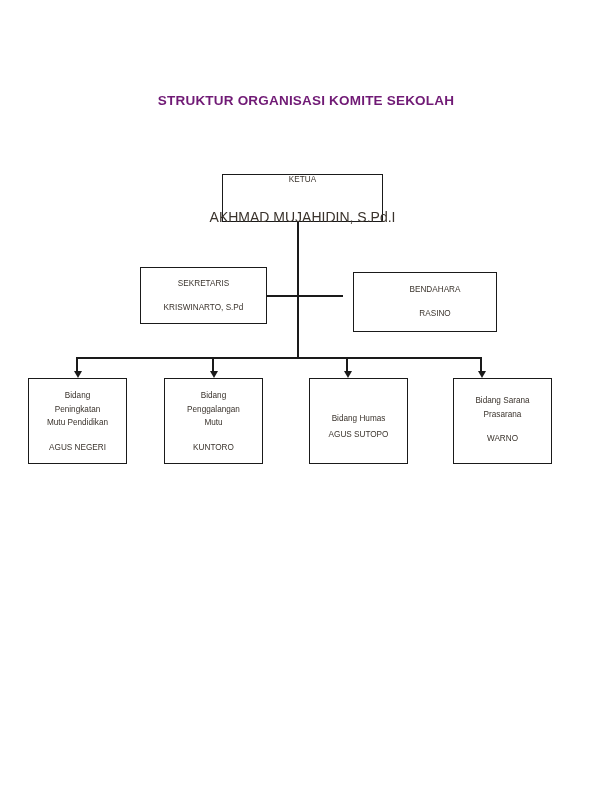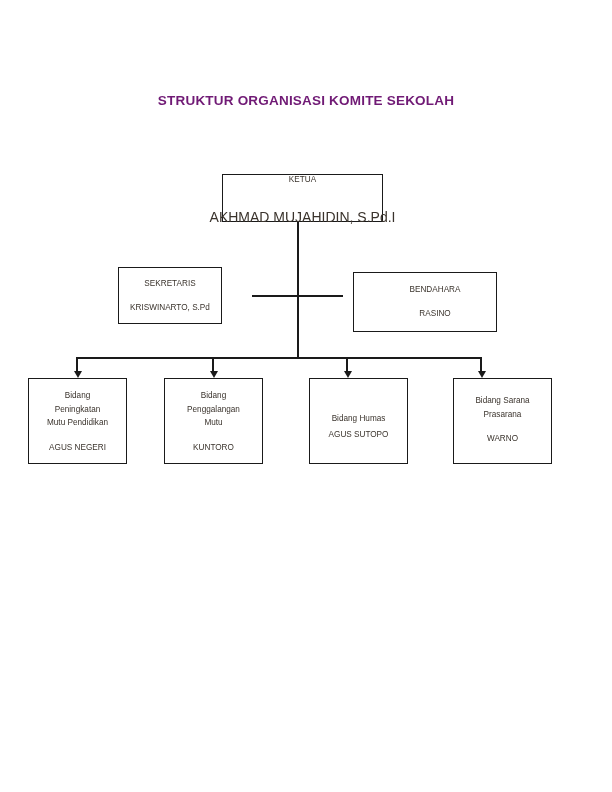--- a/index.html
+++ b/index.html
@@ -66,23 +66,23 @@
     left: 222px;
     top: 174px;
     width: 161px;
     height: 48px;
   }
   #node-ketua .role { font-size: 8.2px; margin-bottom: 23px; }
   #node-ketua .person { font-size: 14px; }
 
   
   #node-sekretaris {
-    left: 118px;
+    left: 140px;
     top: 267px;
-    width: 104px;
+    width: 127px;
     height: 57px;
   }
   #node-bendahara {
     left: 353px;
     top: 272px;
     width: 144px;
     height: 60px;
     padding-left: 20px;
   }
 

